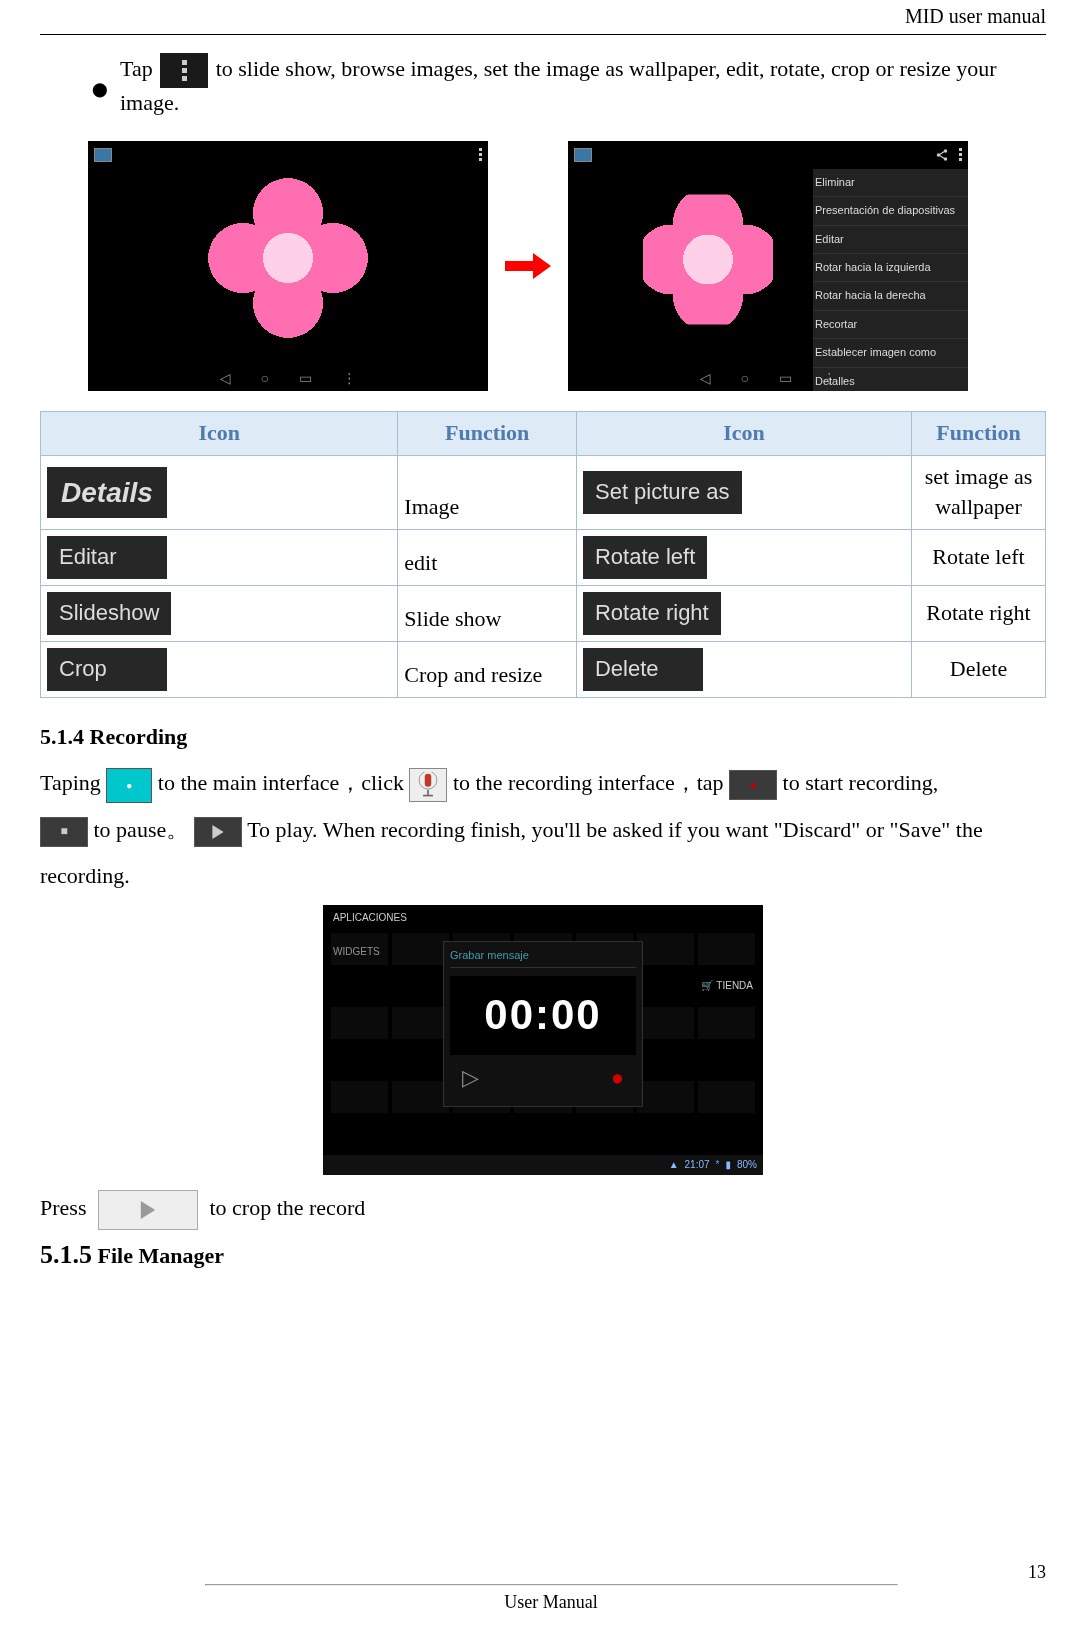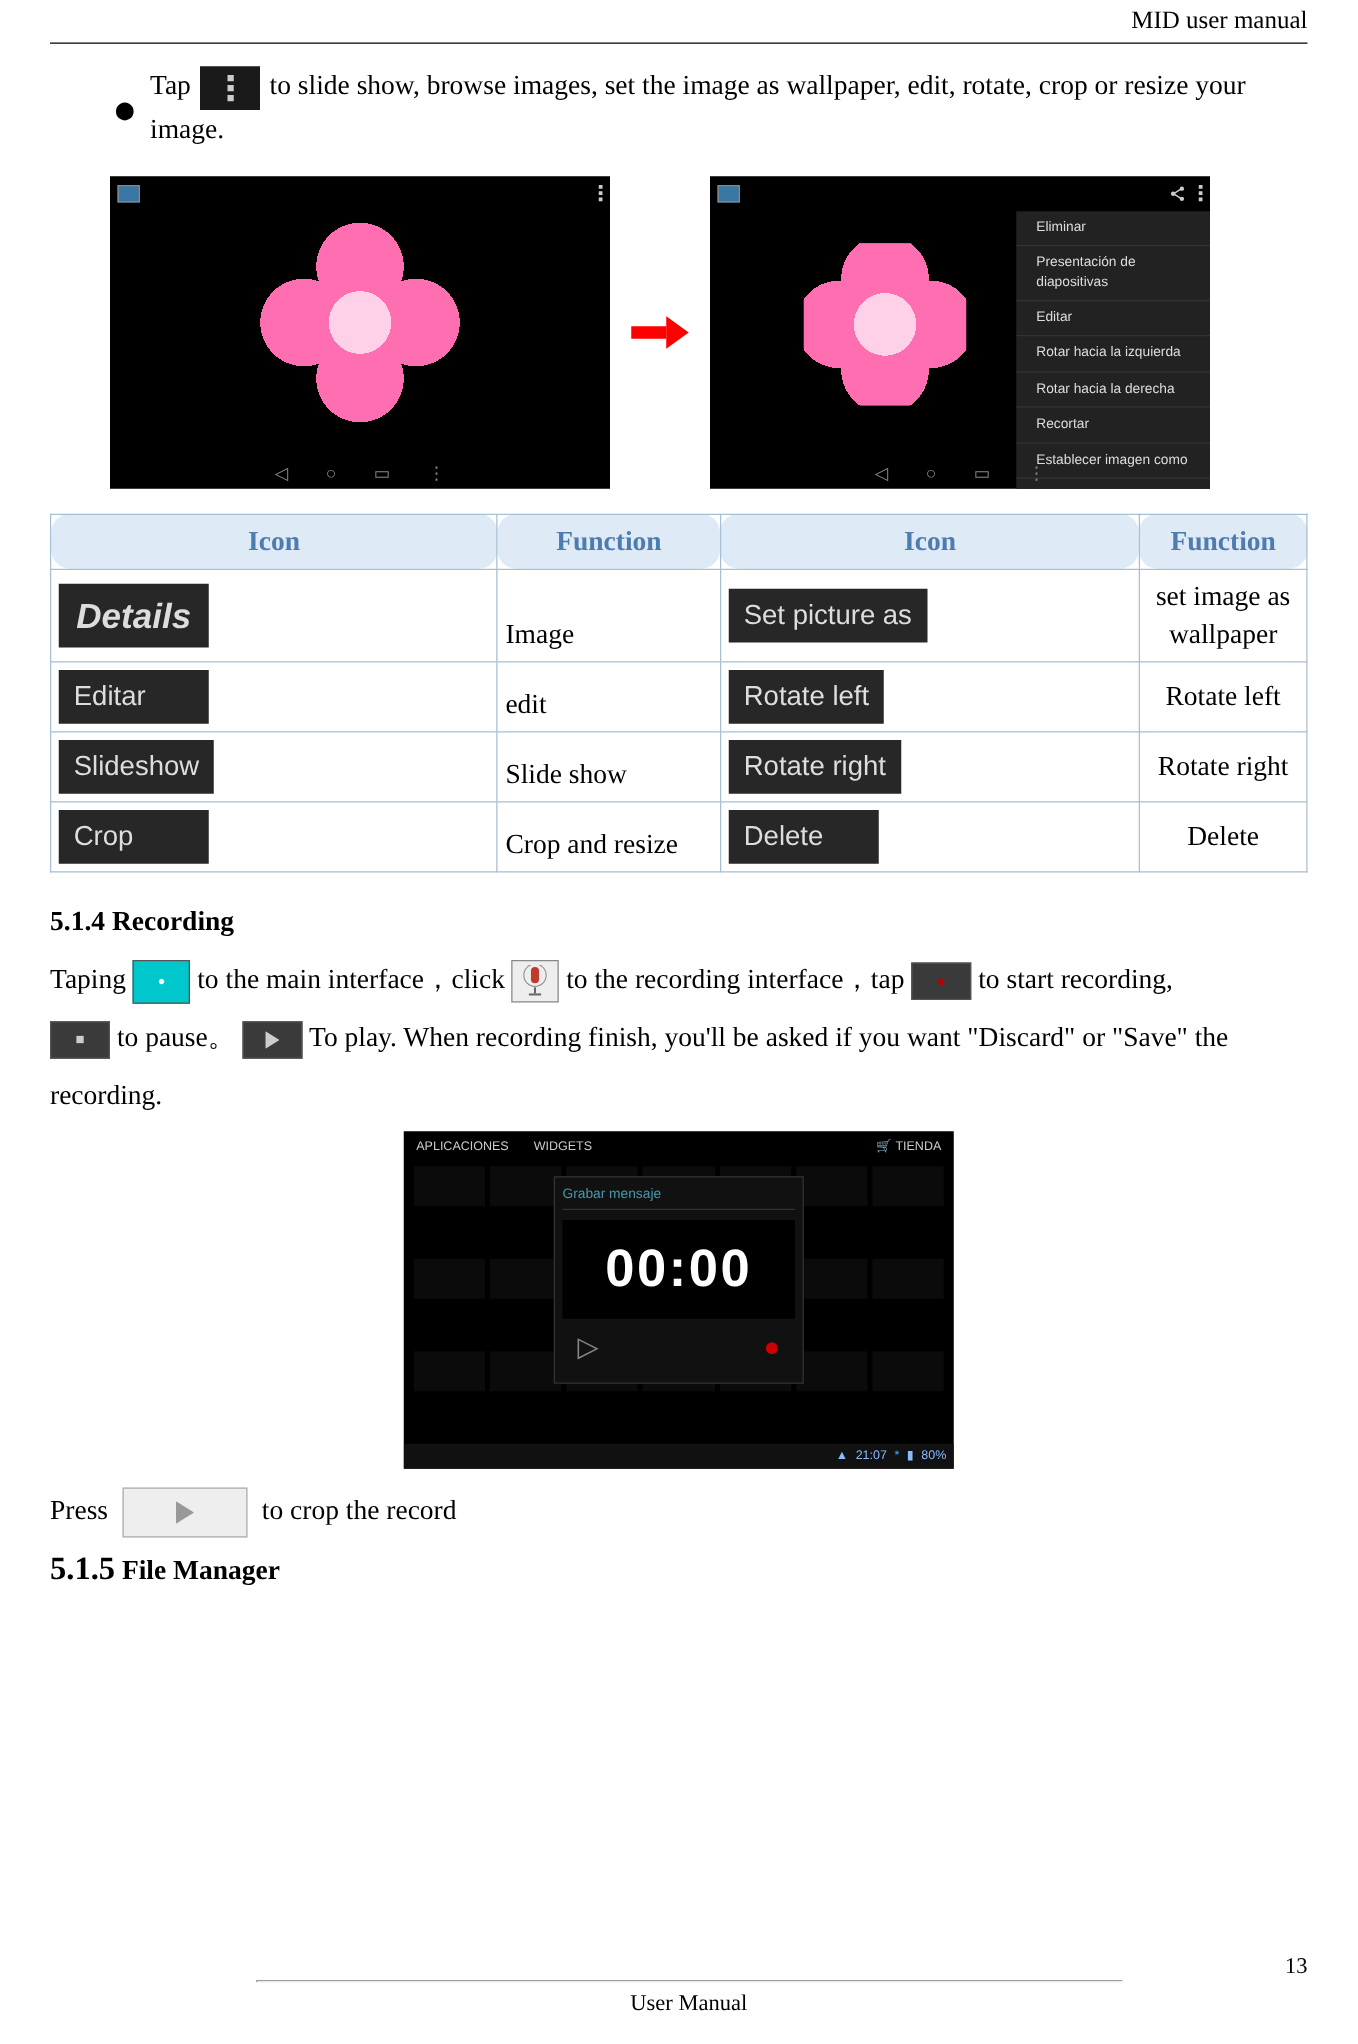--- a/index.html
+++ b/index.html
@@ -114,21 +114,21 @@
   .shot .menu-panel {
     position:absolute;
     right:0; top:28px;
     background:#222;
     width:155px;
   }
   .shot .menu-panel div {
     color:#ddd;
     font-family:Arial, sans-serif;
     font-size:11px;
-    padding:6px 16px;
+    padding:6px 2px;
     border-bottom:1px solid #333;
   }
   .shot .share-ico {
     width: 14px; height: 14px; color:#fff;
   }
 
   table.icon-table {
     width: 100%;
     border-collapse: collapse;
     margin: 12px 0 24px 0;
@@ -139,21 +139,20 @@
     padding: 6px 6px;
     font-size: 22px;
     vertical-align: middle;
   }
   table.icon-table th {
     background: #deeaf6;
     color: #4f7cb0;
     font-weight: bold;
     text-align: center;
     height: 40px;
-    border-radius: 15px;
   }
   table.icon-table td.fn { text-align: left; vertical-align: bottom; }
   table.icon-table td.fn2 { text-align: center; }
   table.icon-table col.c1 { width: 320px; }
   table.icon-table col.c2 { width: 160px; }
   table.icon-table col.c3 { width: 300px; }
   table.icon-table col.c4 { width: 120px; }
   .ui-chip {
     display: inline-block;
     background: #272727;
@@ -202,21 +201,21 @@
 
   .record-shot {
     width: 440px; height: 270px;
     background:#000;
     margin: 6px auto 10px auto;
     position:relative;
     overflow:hidden;
   }
   .record-shot .tabs {
     color:#ccc; font-family:Arial; font-size:10px;
-    display:flex; gap:20px; padding:6px 10px;
+    display:flex; gap:20px; padding:6px 10px;flex-direction:column;
   }
   .record-shot .app-grid {
     position:absolute; inset:24px 0 20px 0;
     display:grid;
     grid-template-columns: repeat(7, 1fr);
     gap:4px;
     padding: 4px 8px;
     opacity:0.35;
   }
   .app-tile {

